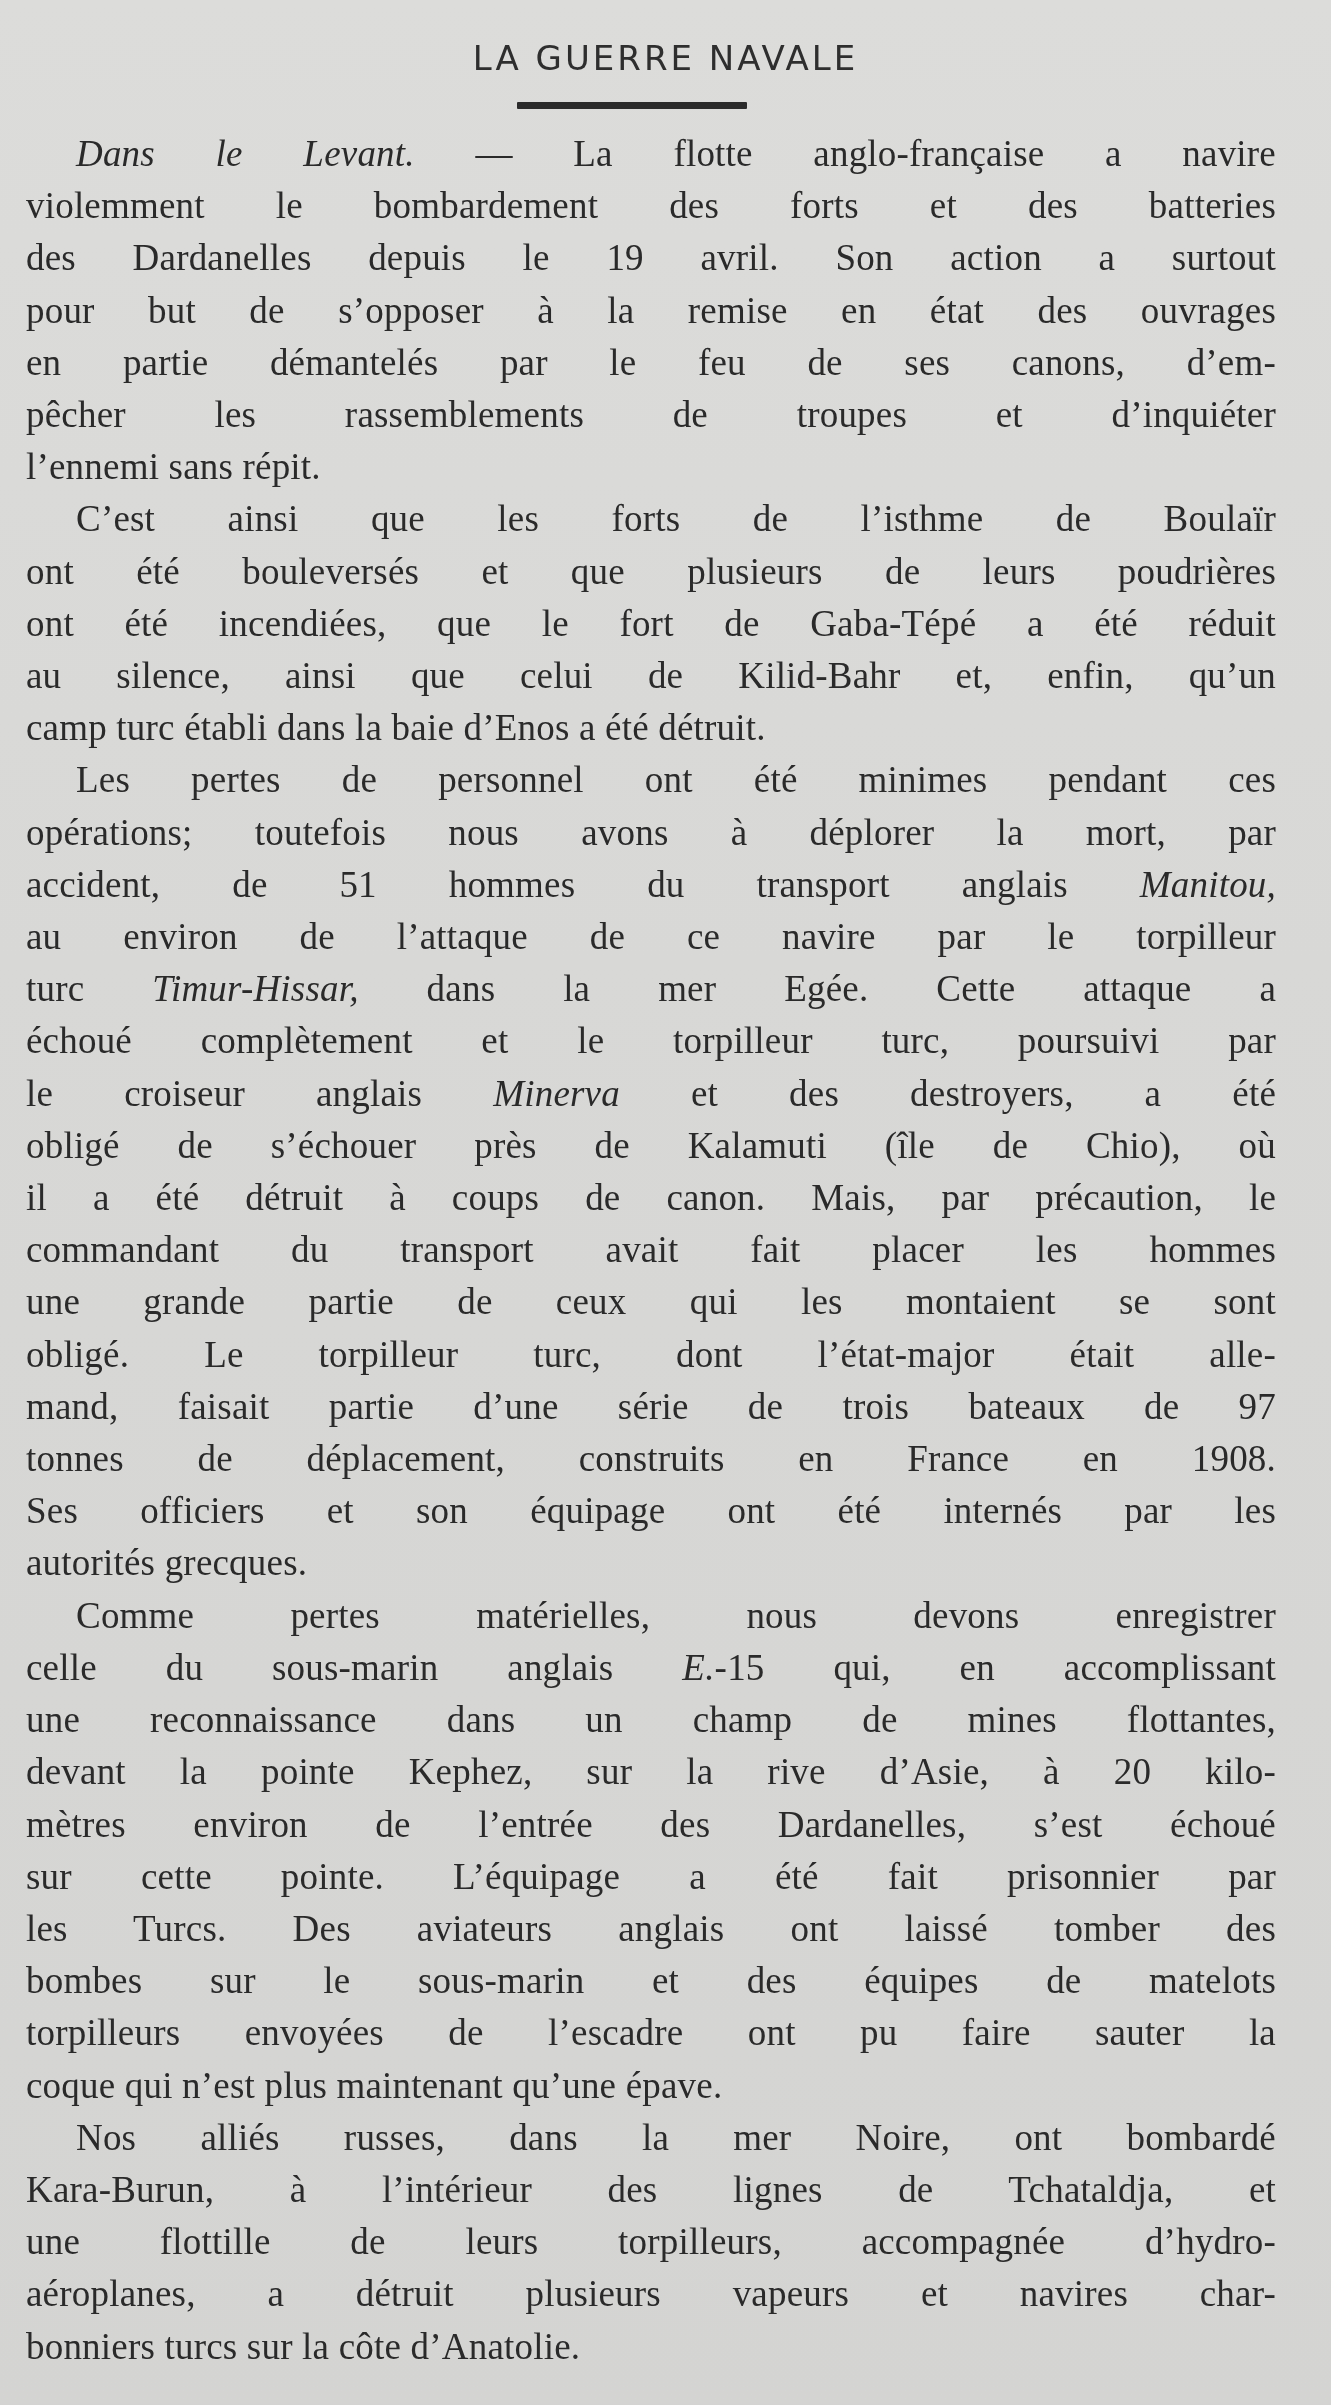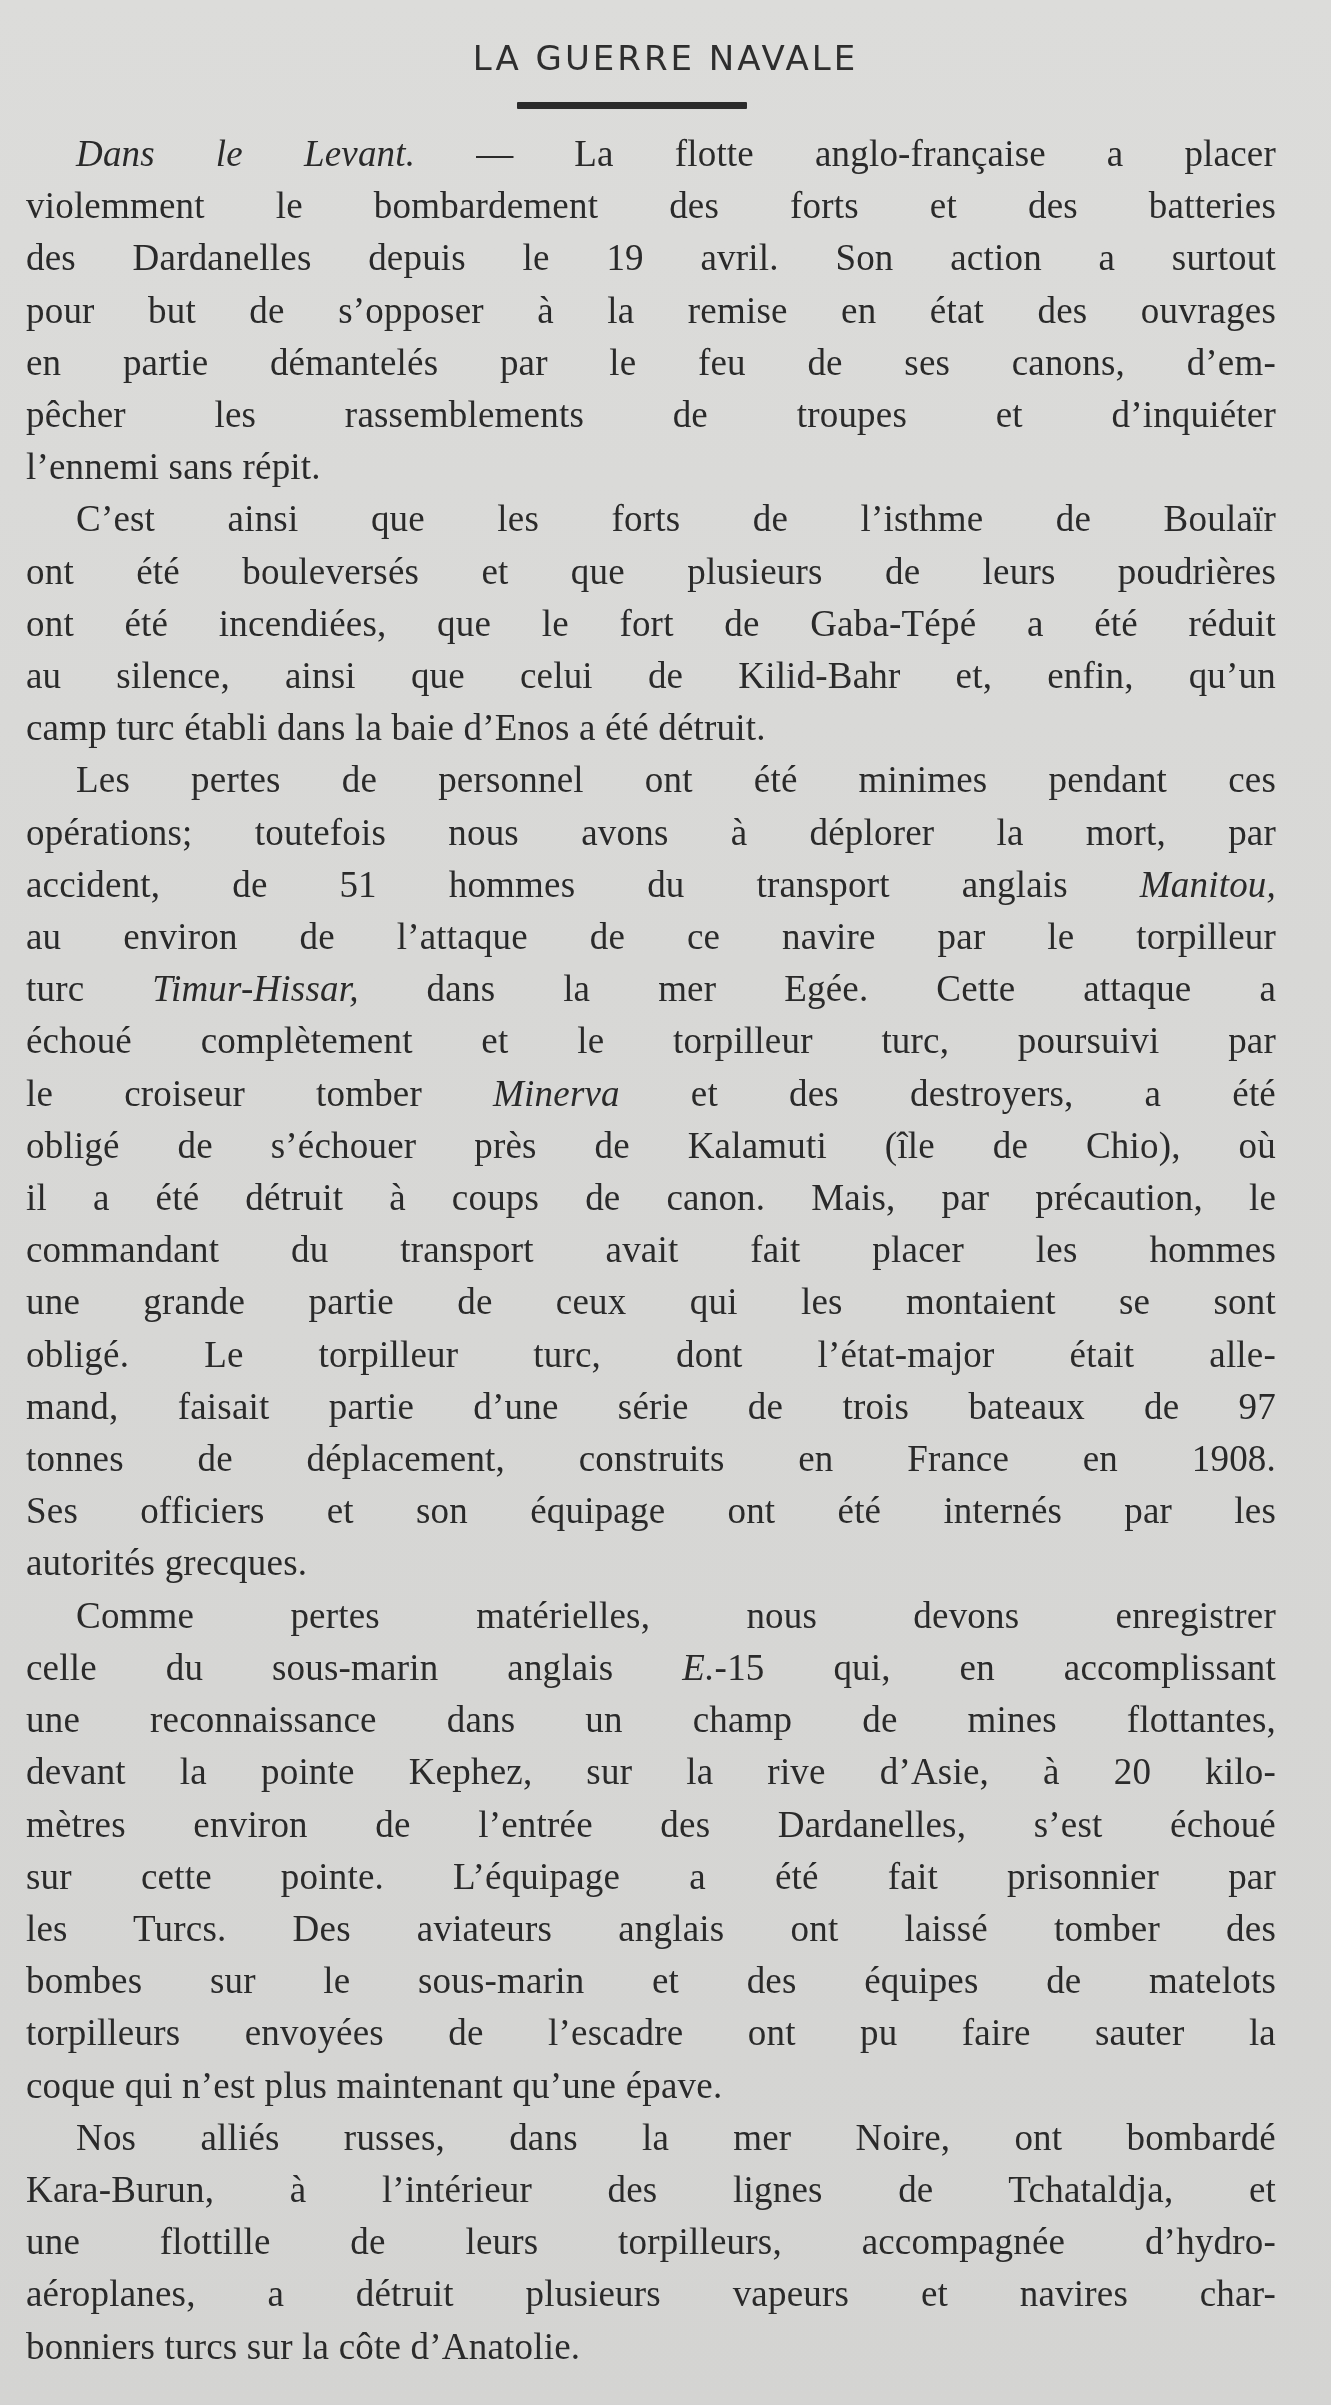--- a/index.html
+++ b/index.html
@@ -31,21 +31,21 @@
   .line.indent { padding-left:50px; }
 </style>
 </head>
 <body>
 
 <div class="page">
   <div class="title">LA GUERRE NAVALE</div>
   <div class="rule"></div>
   <div class="body-text" id="body">
       <div>
-        <span class="line indent"><i>Dans le Levant.</i><span> — La flotte anglo-française a placer</span></span>
+        <span class="line indent"><i>Dans le Levant.</i><span> — La flotte anglo-française a navire</span></span>
         <span class="line"><span>violemment le bombardement des forts et des batteries</span></span>
         <span class="line"><span>des Dardanelles depuis le 19 avril. Son action a surtout</span></span>
         <span class="line"><span>pour but de s’opposer à la remise en état des ouvrages</span></span>
         <span class="line"><span>en partie démantelés par le feu de ses canons, d’em-</span></span>
         <span class="line"><span>pêcher les rassemblements de troupes et d’inquiéter</span></span>
         <span class="line last"><span>l’ennemi sans répit.</span></span>
       </div>
       <div>
         <span class="line indent"><span>C’est ainsi que les forts de l’isthme de Boulaïr</span></span>
         <span class="line"><span>ont été bouleversés et que plusieurs de leurs poudrières</span></span>
@@ -53,21 +53,21 @@
         <span class="line"><span>au silence, ainsi que celui de Kilid-Bahr et, enfin, qu’un</span></span>
         <span class="line last"><span>camp turc établi dans la baie d’Enos a été détruit.</span></span>
       </div>
       <div>
         <span class="line indent"><span>Les pertes de personnel ont été minimes pendant ces</span></span>
         <span class="line"><span>opérations; toutefois nous avons à déplorer la mort, par</span></span>
         <span class="line"><span>accident, de 51 hommes du transport anglais </span><i>Manitou,</i></span>
         <span class="line"><span>au environ de l’attaque de ce navire par le torpilleur</span></span>
         <span class="line"><span>turc </span><i>Timur-Hissar,</i><span> dans la mer Egée. Cette attaque a</span></span>
         <span class="line"><span>échoué complètement et le torpilleur turc, poursuivi par</span></span>
-        <span class="line"><span>le croiseur tomber </span><i>Minerva</i><span> et des destroyers, a été</span></span>
+        <span class="line"><span>le croiseur anglais </span><i>Minerva</i><span> et des destroyers, a été</span></span>
         <span class="line"><span>obligé de s’échouer près de Kalamuti (île de Chio), où</span></span>
         <span class="line"><span>il a été détruit à coups de canon. Mais, par précaution, le</span></span>
         <span class="line"><span>commandant du transport avait fait placer les hommes</span></span>
         <span class="line"><span>une grande partie de ceux qui les montaient se sont</span></span>
         <span class="line"><span>obligé. Le torpilleur turc, dont l’état-major était alle-</span></span>
         <span class="line"><span>mand, faisait partie d’une série de trois bateaux de 97</span></span>
         <span class="line"><span>tonnes de déplacement, construits en France en 1908.</span></span>
         <span class="line"><span>Ses officiers et son équipage ont été internés par les</span></span>
         <span class="line last"><span>autorités grecques.</span></span>
       </div>

